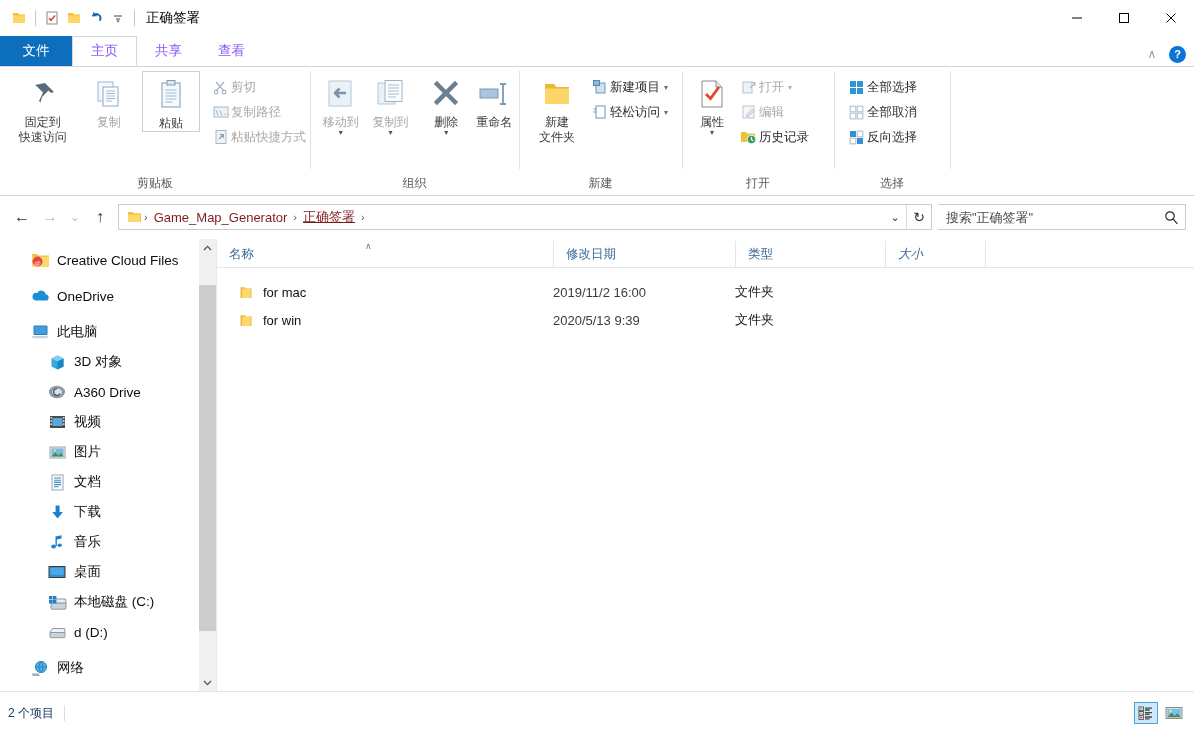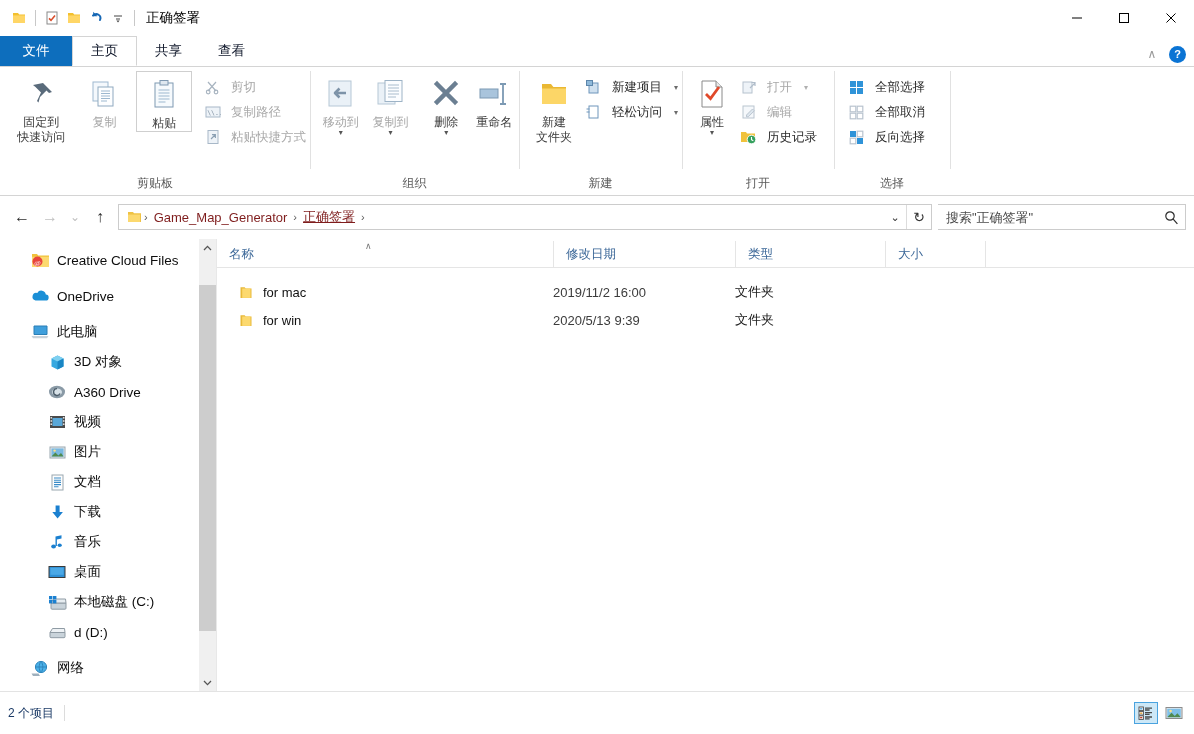--- a/index.html
+++ b/index.html
@@ -85,21 +85,21 @@
     background: #ffffff;
     position: relative;
   }
   .tab {
     height: 30px;
     padding: 0 18px;
     display: flex;
     align-items: center;
     justify-content: center;
     font-size: 13.5px;
-    color: #0f172a;
+    color: #8b5cf6;
     box-sizing: border-box;
     white-space: nowrap;
   }
   .tab.file {
     background: #0d6ebd;
     color: #ffffff;
     min-width: 72px;
   }
   .tab.active {
     background: #ffffff;
@@ -195,21 +195,21 @@
   .smallcol {
     display: flex;
     flex-direction: column;
     padding-top: 5px;
     gap: 3px;
   }
   .smallbtn {
     height: 22px;
     display: flex;
     align-items: center;
-    gap: 10px;
+    gap: 2px;
     padding: 0 4px;
     font-size: 12.5px;
     color: #2b2b2b;
     white-space: nowrap;
   }
   .smallbtn.dis { color: #a8a8a8; }
   .smallbtn .ico { width: 17px; height: 17px; display:flex; align-items:center; justify-content:center; }
   .caret { font-size: 8px; color: #6c6c6c; margin-left: 2px; }
   .caret.dis { color: #b0b0b0; }
   .dncaret { font-size: 8px; color: #555; line-height: 6px; }
@@ -405,21 +405,21 @@
     font-size: 12.5px;
     color: #3b6798;
     padding-left: 12px;
     box-sizing: border-box;
     position: relative;
   }
   .col + .col { border-left: 1px solid #e5e5e5; text-align: right; }
   .col-name { width: 336px; flex: 0 0 336px; }
   .col-date { width: 182px; flex: 0 0 182px; }
   .col-type { width: 150px; flex: 0 0 150px; }
-  .col-size { width: 100px; flex: 0 0 100px; }
+  .col-size { width: 100px; flex: 0 0 100px; font-style: italic; }
   .col-rest { flex: 1; border-left: 1px solid #e5e5e5; height: 26px;}
   .sortmark {
     position: absolute;
     left: 148px;
     top: 0px;
     font-size: 9px;
     color: #777;
     line-height: 10px;
   }
   .filelist { flex: 1; padding-top: 10px; }

